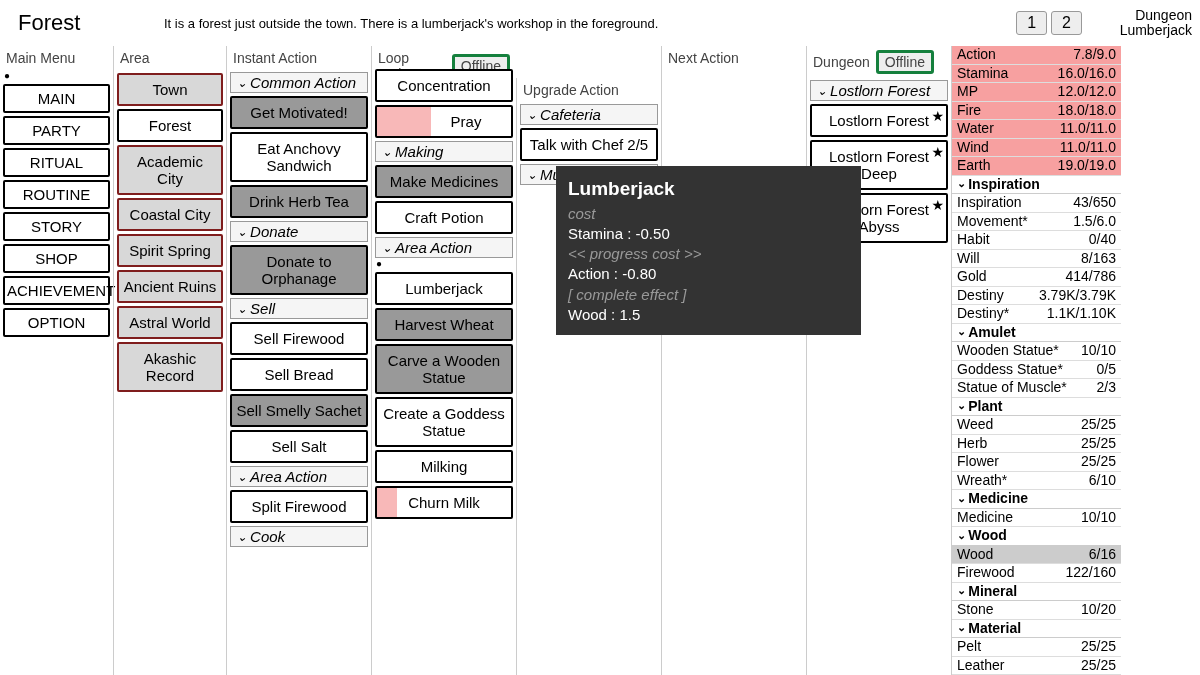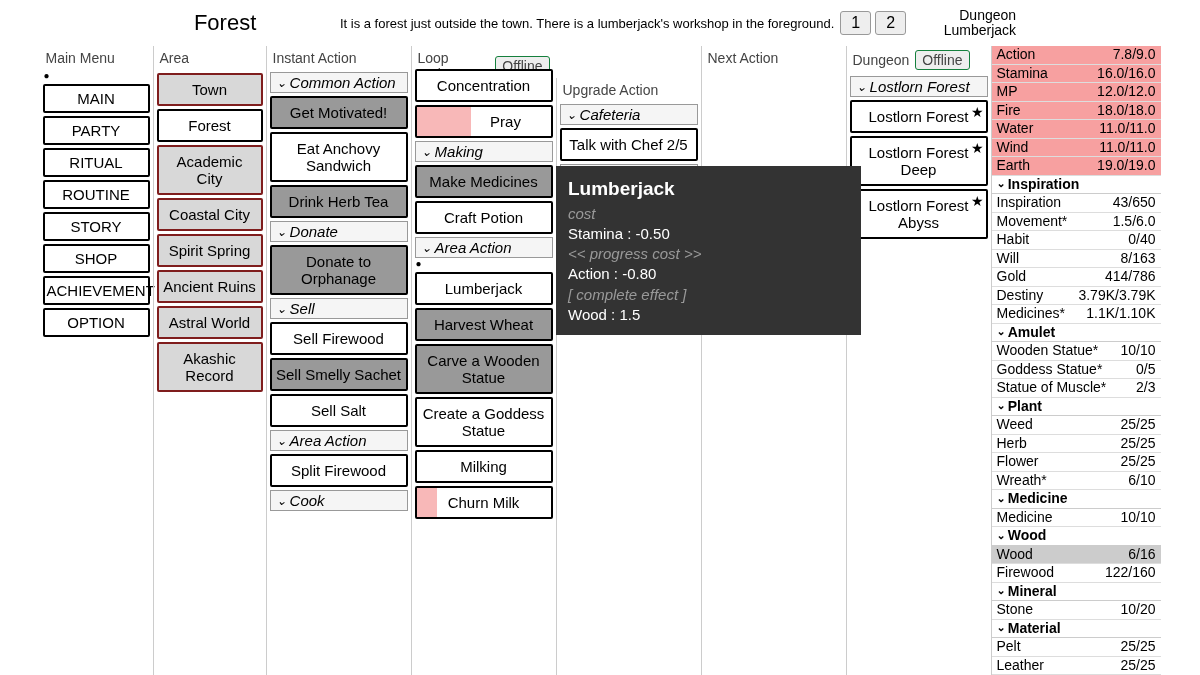--- a/index.html
+++ b/index.html
@@ -1,28 +1,28 @@
 <!DOCTYPE html>
 <html><head>
 <meta charset="utf-8">
 <style>
   * { box-sizing: border-box; margin: 0; padding: 0; }
   body { font-family: Arial, sans-serif; font-size: 14px; background: #fff; width: 1200px; height: 675px; overflow: hidden; }
-  .container { display: flex; flex-direction: column; width: 100%; height: 100%; align-items: center; }
+  .container { display: flex; flex-direction: column; width: 100%; height: 100%; }
   .header { display: flex; align-items: center; padding: 4px 8px; }
   .area-title { font-size: 22px; padding: 6px 10px; width: 150px; }
   .area-desc { font-size: 13px; flex: 1; padding: 6px; }
   .page-tabs { display: flex; gap: 4px; margin-right: 20px; }
   .page-tab { border: 1px solid #999; background: #eee; padding: 2px 10px; font-size: 16px; border-radius: 3px; cursor: pointer; }
   .mode-label { text-align: right; font-size: 14px; white-space: pre-line; line-height: 1.1; }
   .columns { display: flex; height: calc(100% - 40px); }
   .col { display: flex; flex-direction: column; border-left: 1px solid #ccc; }
   .col:first-child { border-left: none; }
   .col-header { font-size: 14px; padding: 4px 6px; color: #444; display: flex; align-items: center; gap: 6px; }
-  .offline { border: 1px solid #15803d; background: #eee; padding: 1px 6px; border-radius: 3px; font-size: 14px; cursor: pointer; }
+  .offline { border: 3px solid #15803d; background: #eee; padding: 1px 6px; border-radius: 3px; font-size: 14px; cursor: pointer; }
   .btn { border: 2px solid #000; background: #fff; padding: 6px 4px; margin: 3px 3px; text-align: center; font-size: 15px; cursor: pointer; border-radius: 2px; }
   .btn.grey { background: #999; }
   .btn.area { background: #d8d8d8; border: 2px solid #7f1d1d; }
   .btn.area.white { background: #fff; border: 2px solid #000; }
   .section-head { font-style: italic; font-size: 15px; padding: 1px 6px; border: 1px solid #999; background: #f5f5f5; display: flex; align-items: center; margin: 2px 3px 0 3px; }
   .section-head .chev { font-size: 12px; margin-right: 3px; }
   .btn.pink { background: linear-gradient(to right, #f8b8b8 0%, #f8b8b8 40%, #fff 40%, #fff 100%); padding-left: 48px; }
   .btn.pink-small { background: linear-gradient(to right, #f8b8b8 0%, #f8b8b8 15%, #fff 15%, #fff 100%); }
   .col-main { width: 113px; }
   .col-area { width: 113px; }
@@ -105,20 +105,21 @@
           <div class="section-head">
             <span class="chev">⌄</span>
             <span>Donate</span>
           </div>
           <div class="btn grey">Donate to Orphanage</div>
           <div class="section-head">
             <span class="chev">⌄</span>
             <span>Sell</span>
           </div>
           <div class="btn">Sell Firewood</div>
+          <div class="btn">Sell Bread</div>
           <div class="btn grey">Sell Smelly Sachet</div>
           <div class="btn">Sell Salt</div>
           <div class="section-head">
             <span class="chev">⌄</span>
             <span>Area Action</span>
           </div>
           <div class="btn">Split Firewood</div>
           <div class="section-head">
             <span class="chev">⌄</span>
             <span>Cook</span>
@@ -243,21 +244,21 @@
           </div>
           <div class="stat-row">
             <span>Gold</span>
             <span>414/786</span>
           </div>
           <div class="stat-row">
             <span>Destiny</span>
             <span>3.79K/3.79K</span>
           </div>
           <div class="stat-row">
-            <span>Medicines*</span>
+            <span>Destiny*</span>
             <span>1.1K/1.10K</span>
           </div>
           <div class="stat-sect">
             <span class="chev">⌄</span>
             <span>Amulet</span>
           </div>
           <div class="stat-row">
             <span>Wooden Statue*</span>
             <span>10/10</span>
           </div>

